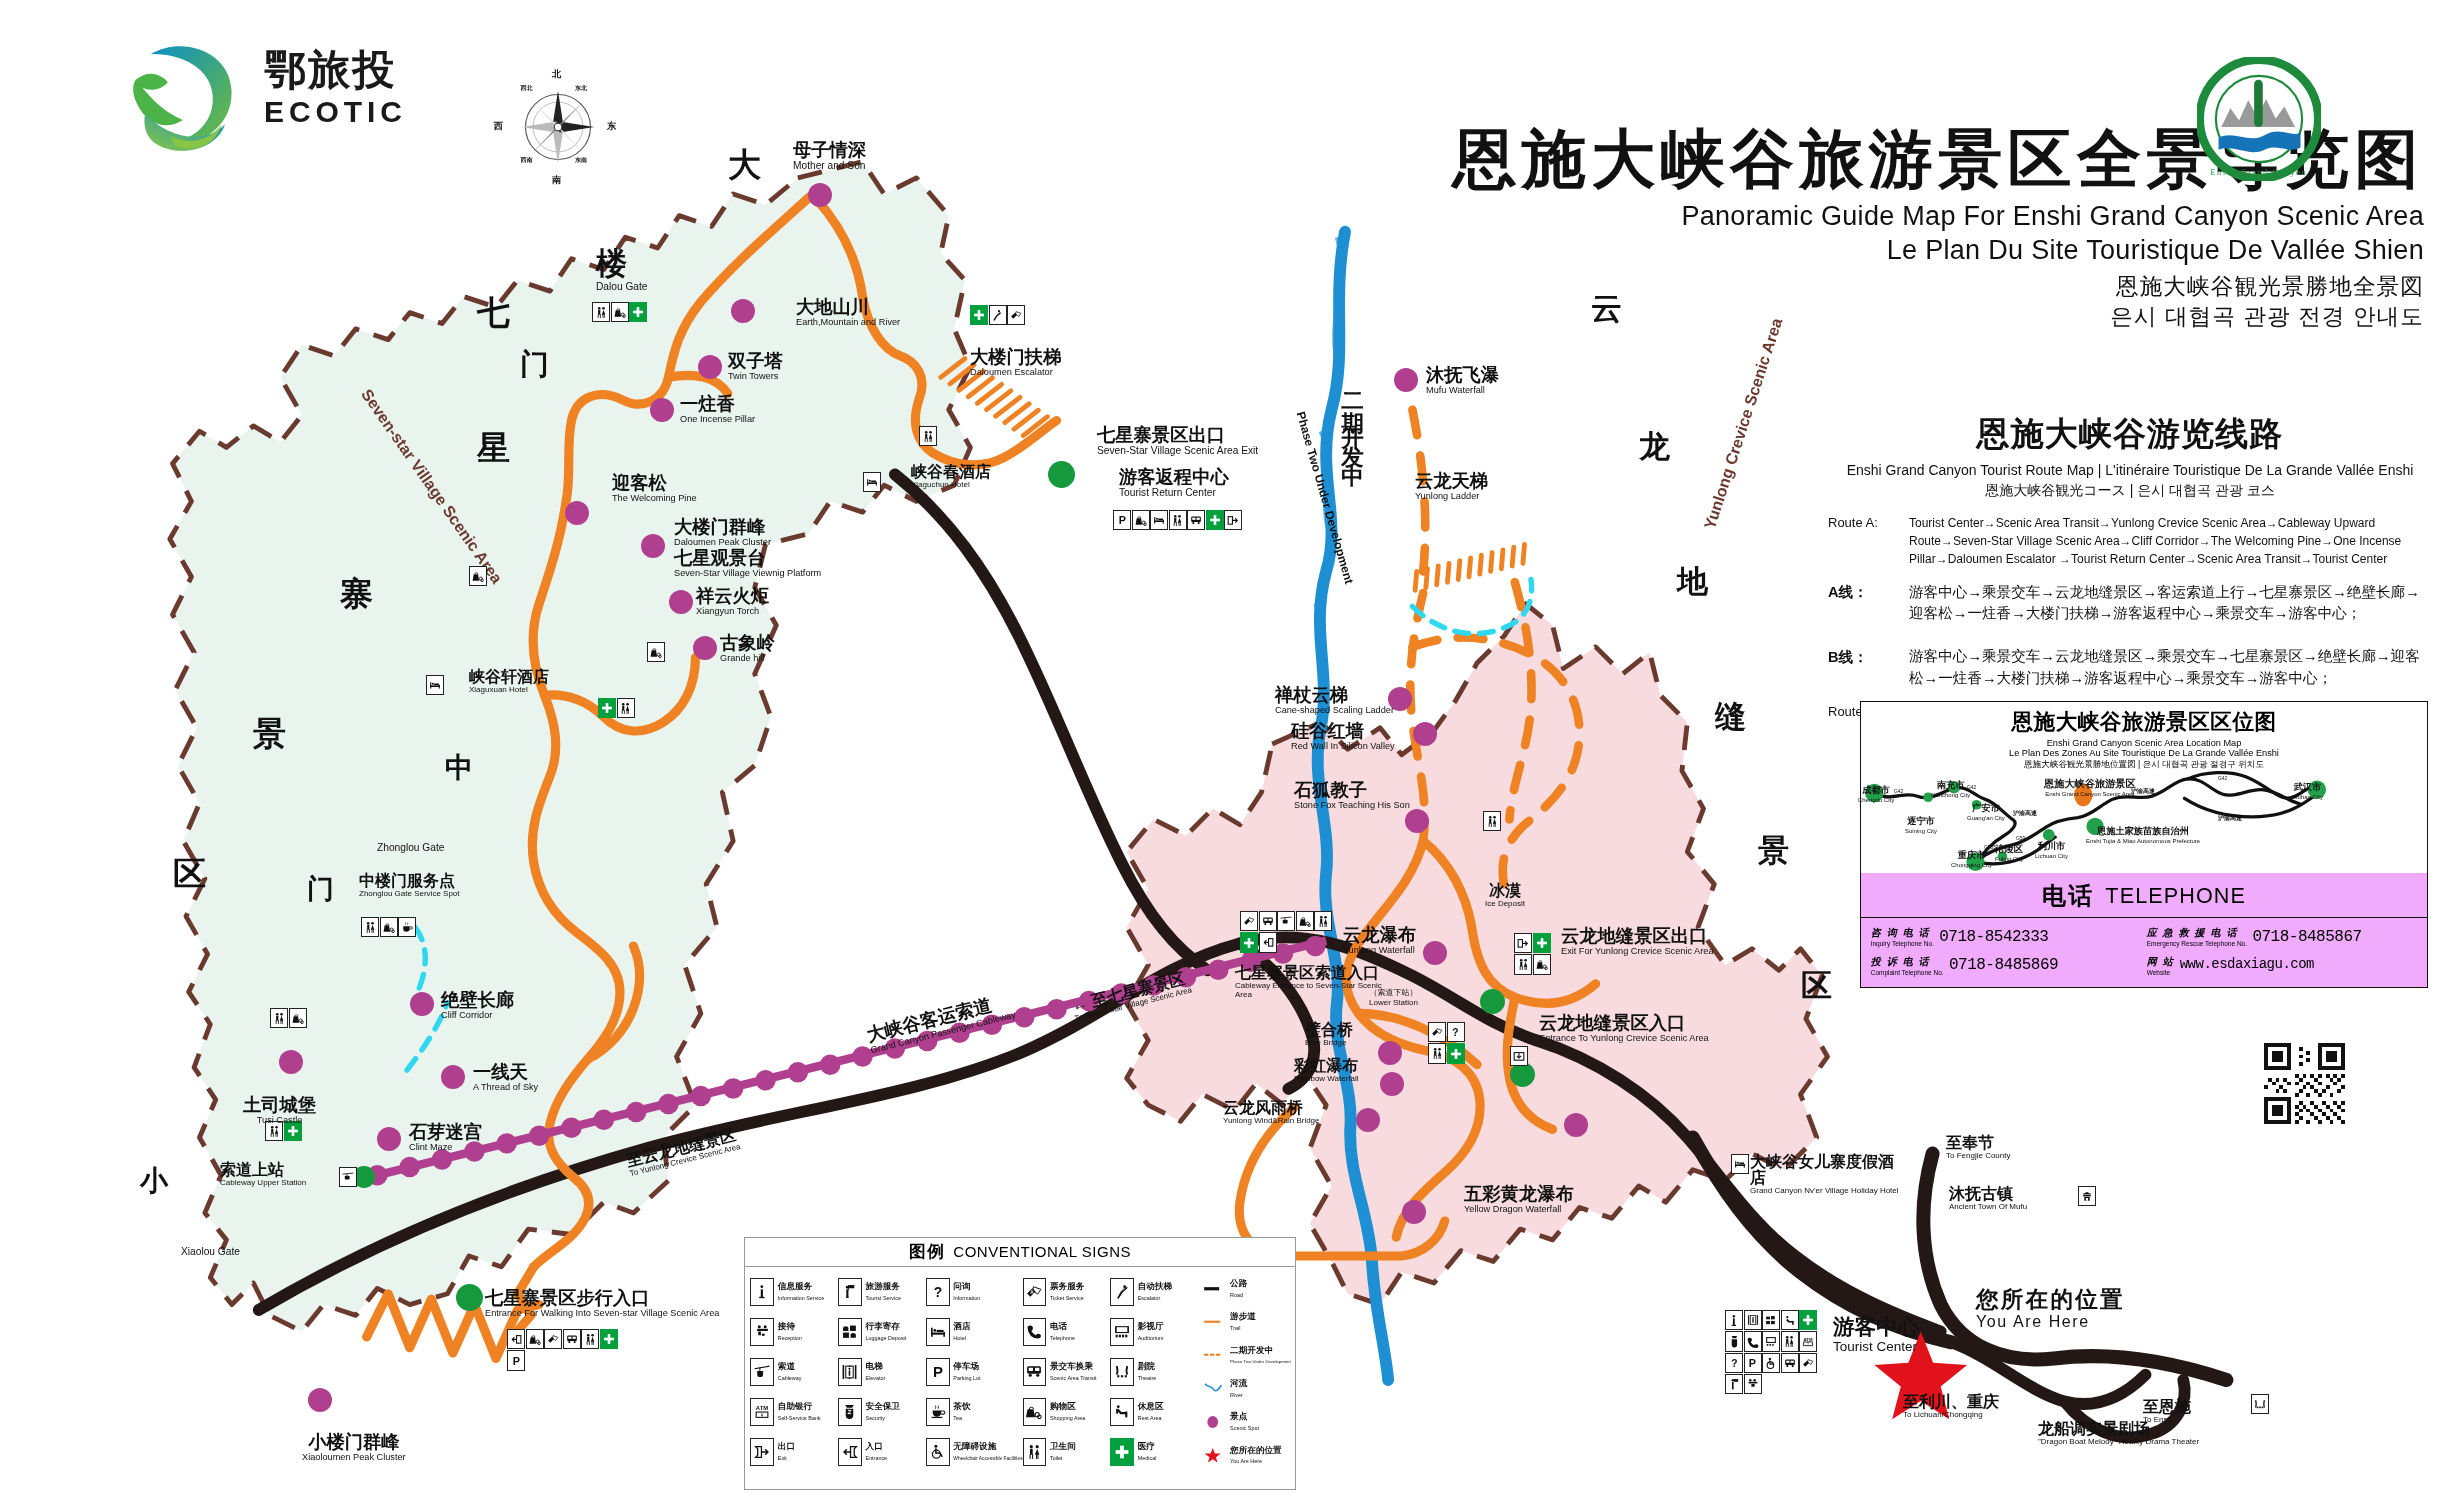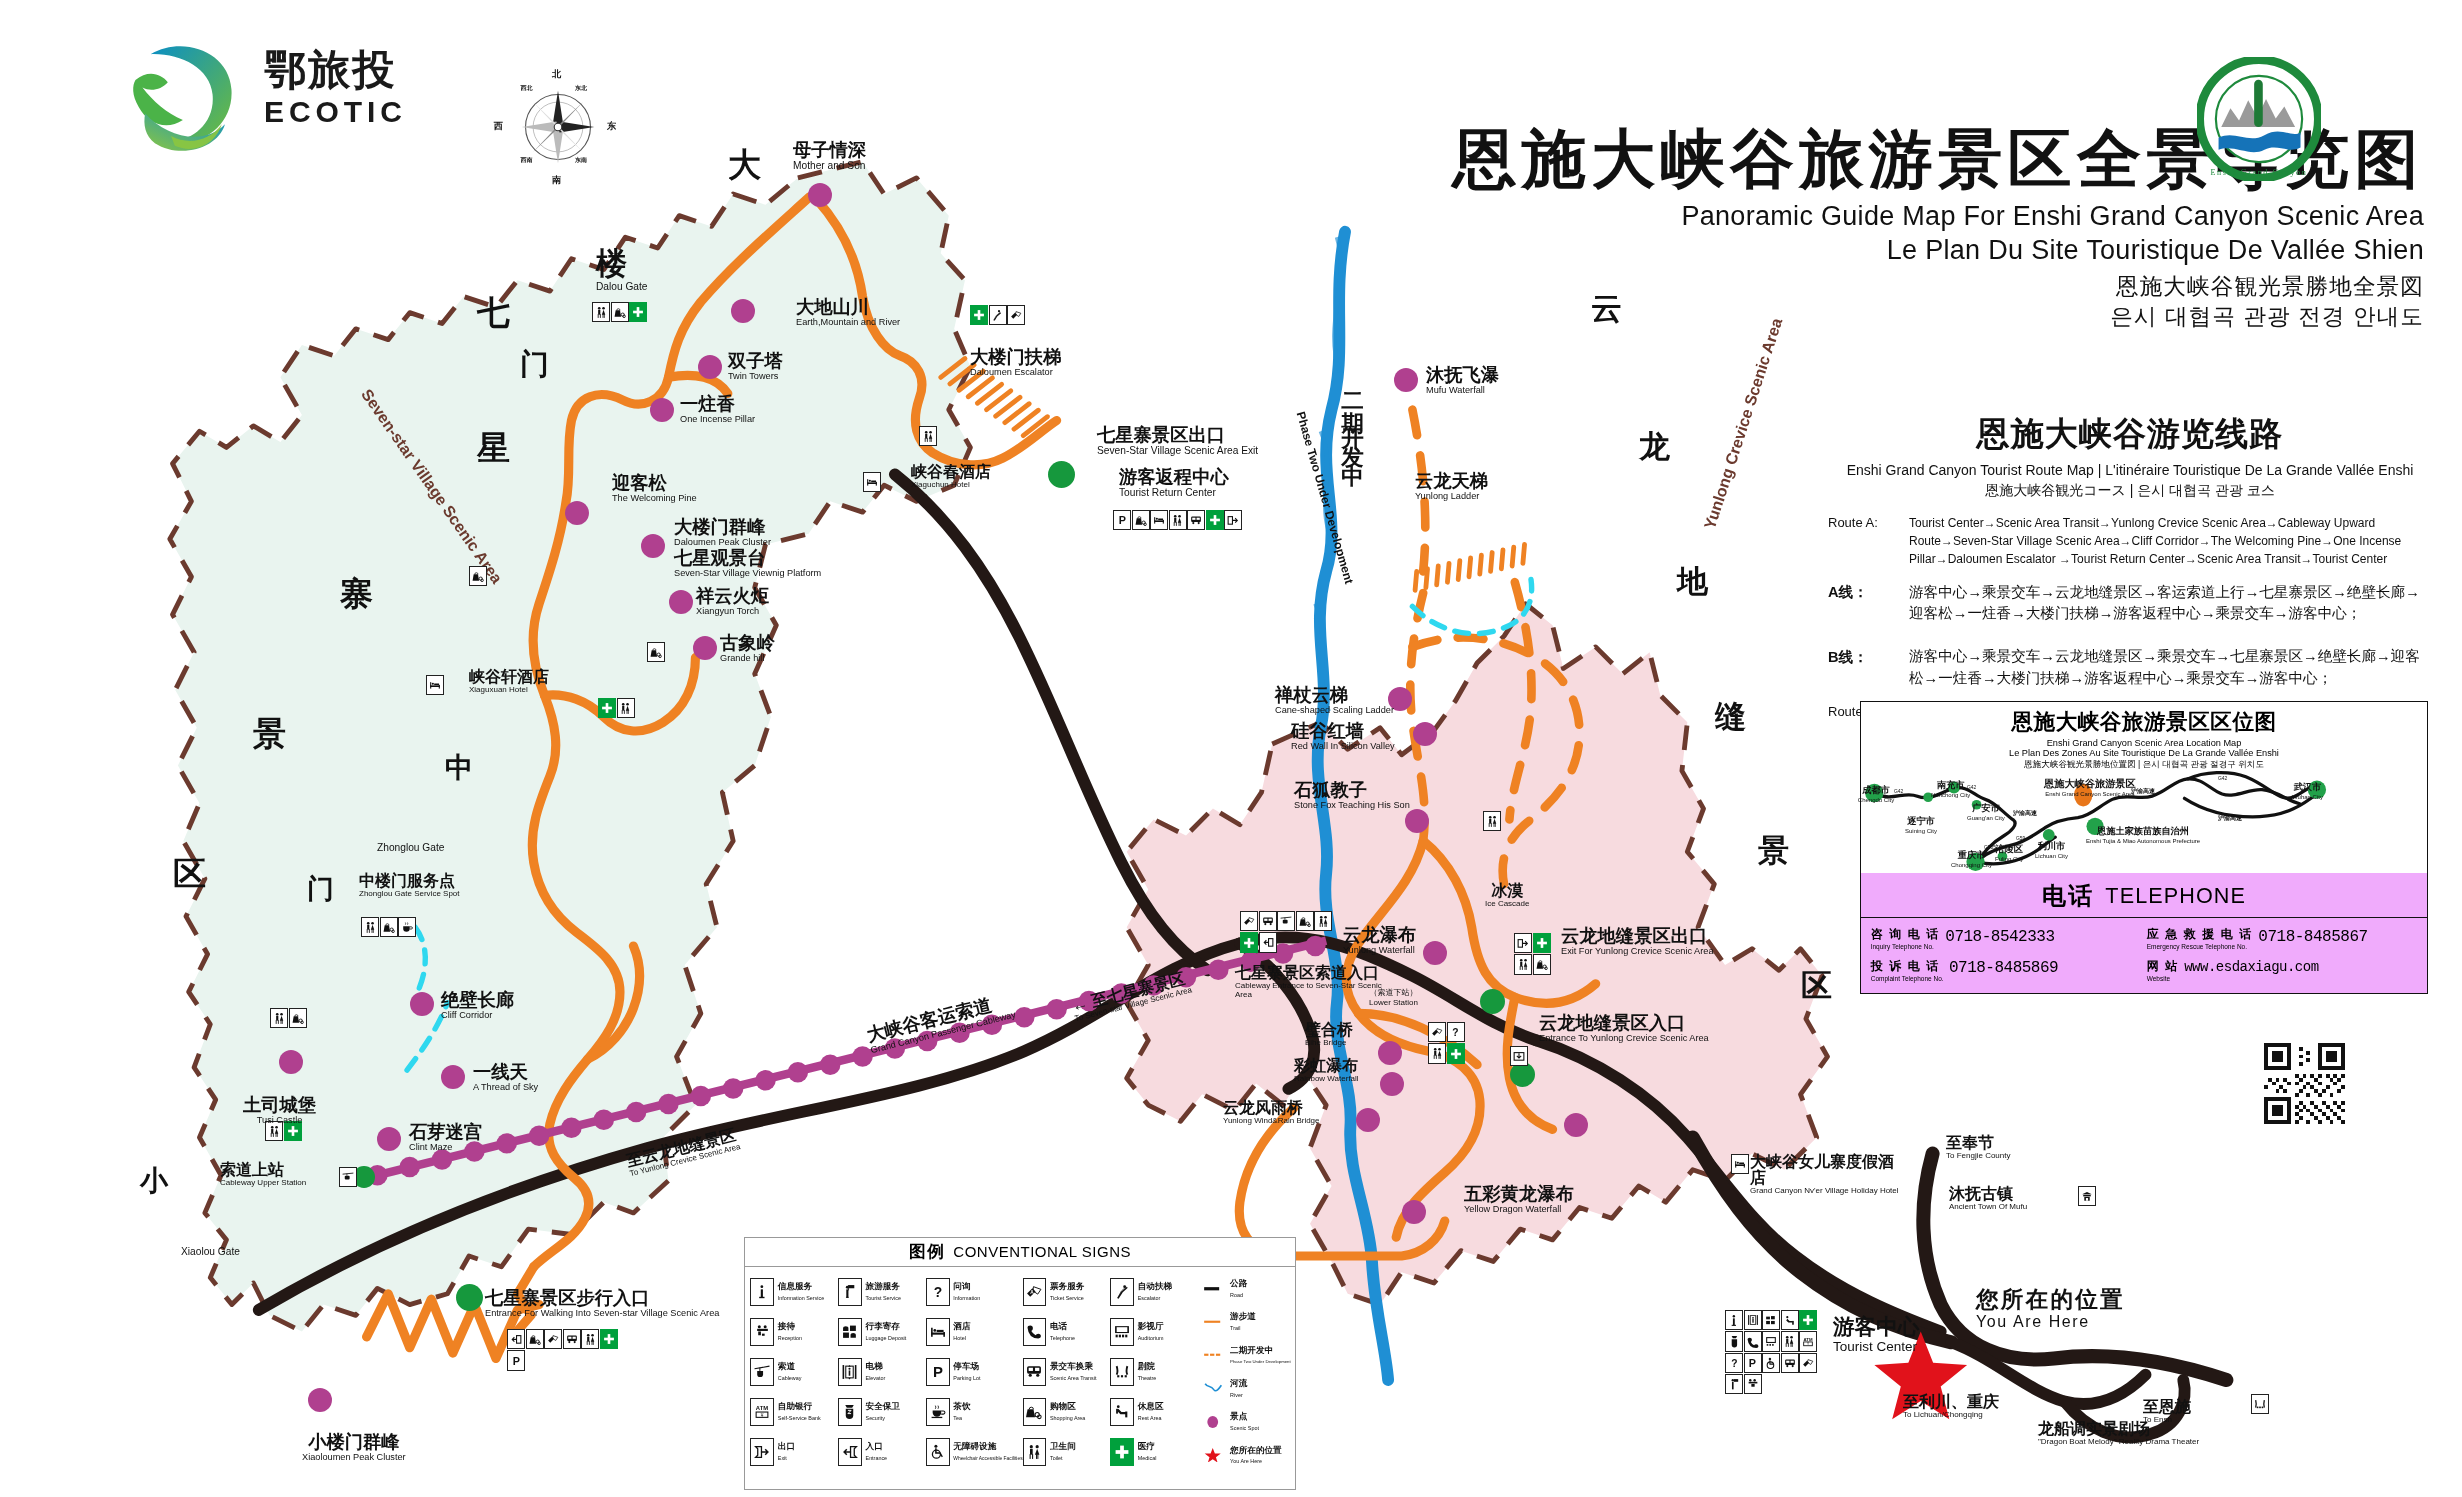--- a/index.html
+++ b/index.html
@@ -48,21 +48,21 @@
   .road-lab{position:absolute;font-size:4.9px;color:#111;white-space:nowrap;}
 
   
   #telbox{left:1860px;top:873px;width:566px;border:1.1px solid #111;border-top:none;background:#f0abfc;}
   #tel-head{text-align:center;padding:6.5px 0 5.4px;border-bottom:1.1px solid #111;}
   #tel-head-cn{font-size:24px;font-weight:bold;letter-spacing:2.2px;display:inline-block;vertical-align:middle;}
   #tel-head-en{font-size:21.6px;letter-spacing:1.1px;display:inline-block;vertical-align:middle;margin-left:8.6px;}
   .tel-grid{display:grid;grid-template-columns:1fr 1fr;padding:8.6px 9.7px 10.8px;gap:7.5px 5.4px;}
   .tel-cell{display:flex;align-items:flex-start;}
   .tel-lbl{flex:0 0 auto;margin-right:5.4px;}
-  .tel-lbl-cn{font-size:12px;font-weight:bold;letter-spacing:1.6px;white-space:nowrap;}
+  .tel-lbl-cn{font-size:10px;font-weight:bold;letter-spacing:1.6px;white-space:nowrap;font-style:italic;}
   .tel-lbl-en{font-size:6.5px;white-space:nowrap;}
   .tel-num{font-size:16px;font-family:"Liberation Mono","DejaVu Sans Mono",monospace;letter-spacing:-0.5px;white-space:nowrap;padding-top:1.1px;}
   .tel-num.web{font-size:14px;}
 
   
   #qr{left:2264px;top:1043px;width:81px;height:81px;}
 
   
   #legend{left:744px;top:1237px;width:550px;height:251px;border:1.1px solid #999;background:#fff;}
   #legend-head{text-align:center;padding:2.2px 0 3.2px;border-bottom:1.1px solid #999;}
@@ -1133,21 +1133,21 @@
   <div class="mlab" style="left:1291px;top:722px;">
     <div class="mcn big">硅谷红墙</div>
     <div class="men">Red Wall In Silicon Valley</div>
   </div>
   <div class="mlab" style="left:1294px;top:781px;">
     <div class="mcn big">石狐教子</div>
     <div class="men">Stone Fox Teaching His Son</div>
   </div>
   <div class="mlab ctr" style="left:1485px;top:865px;">
     <div class="mcn">冰漠</div>
-    <div class="men sm">Ice Cascade</div>
+    <div class="men sm">Ice Deposit</div>
   </div>
   <div class="mlab" style="left:1343px;top:926px;">
     <div class="mcn big">云龙瀑布</div>
     <div class="men">Yunlong Waterfall</div>
   </div>
   <div class="mlab" style="left:1561px;top:927px;width:194px;white-space:normal;">
     <div class="mcn big">云龙地缝景区出口</div>
     <div class="men">Exit For Yunlong Crevice Scenic Area</div>
   </div>
   <div class="mlab" style="left:1235px;top:965px;width:162px;white-space:normal;">

